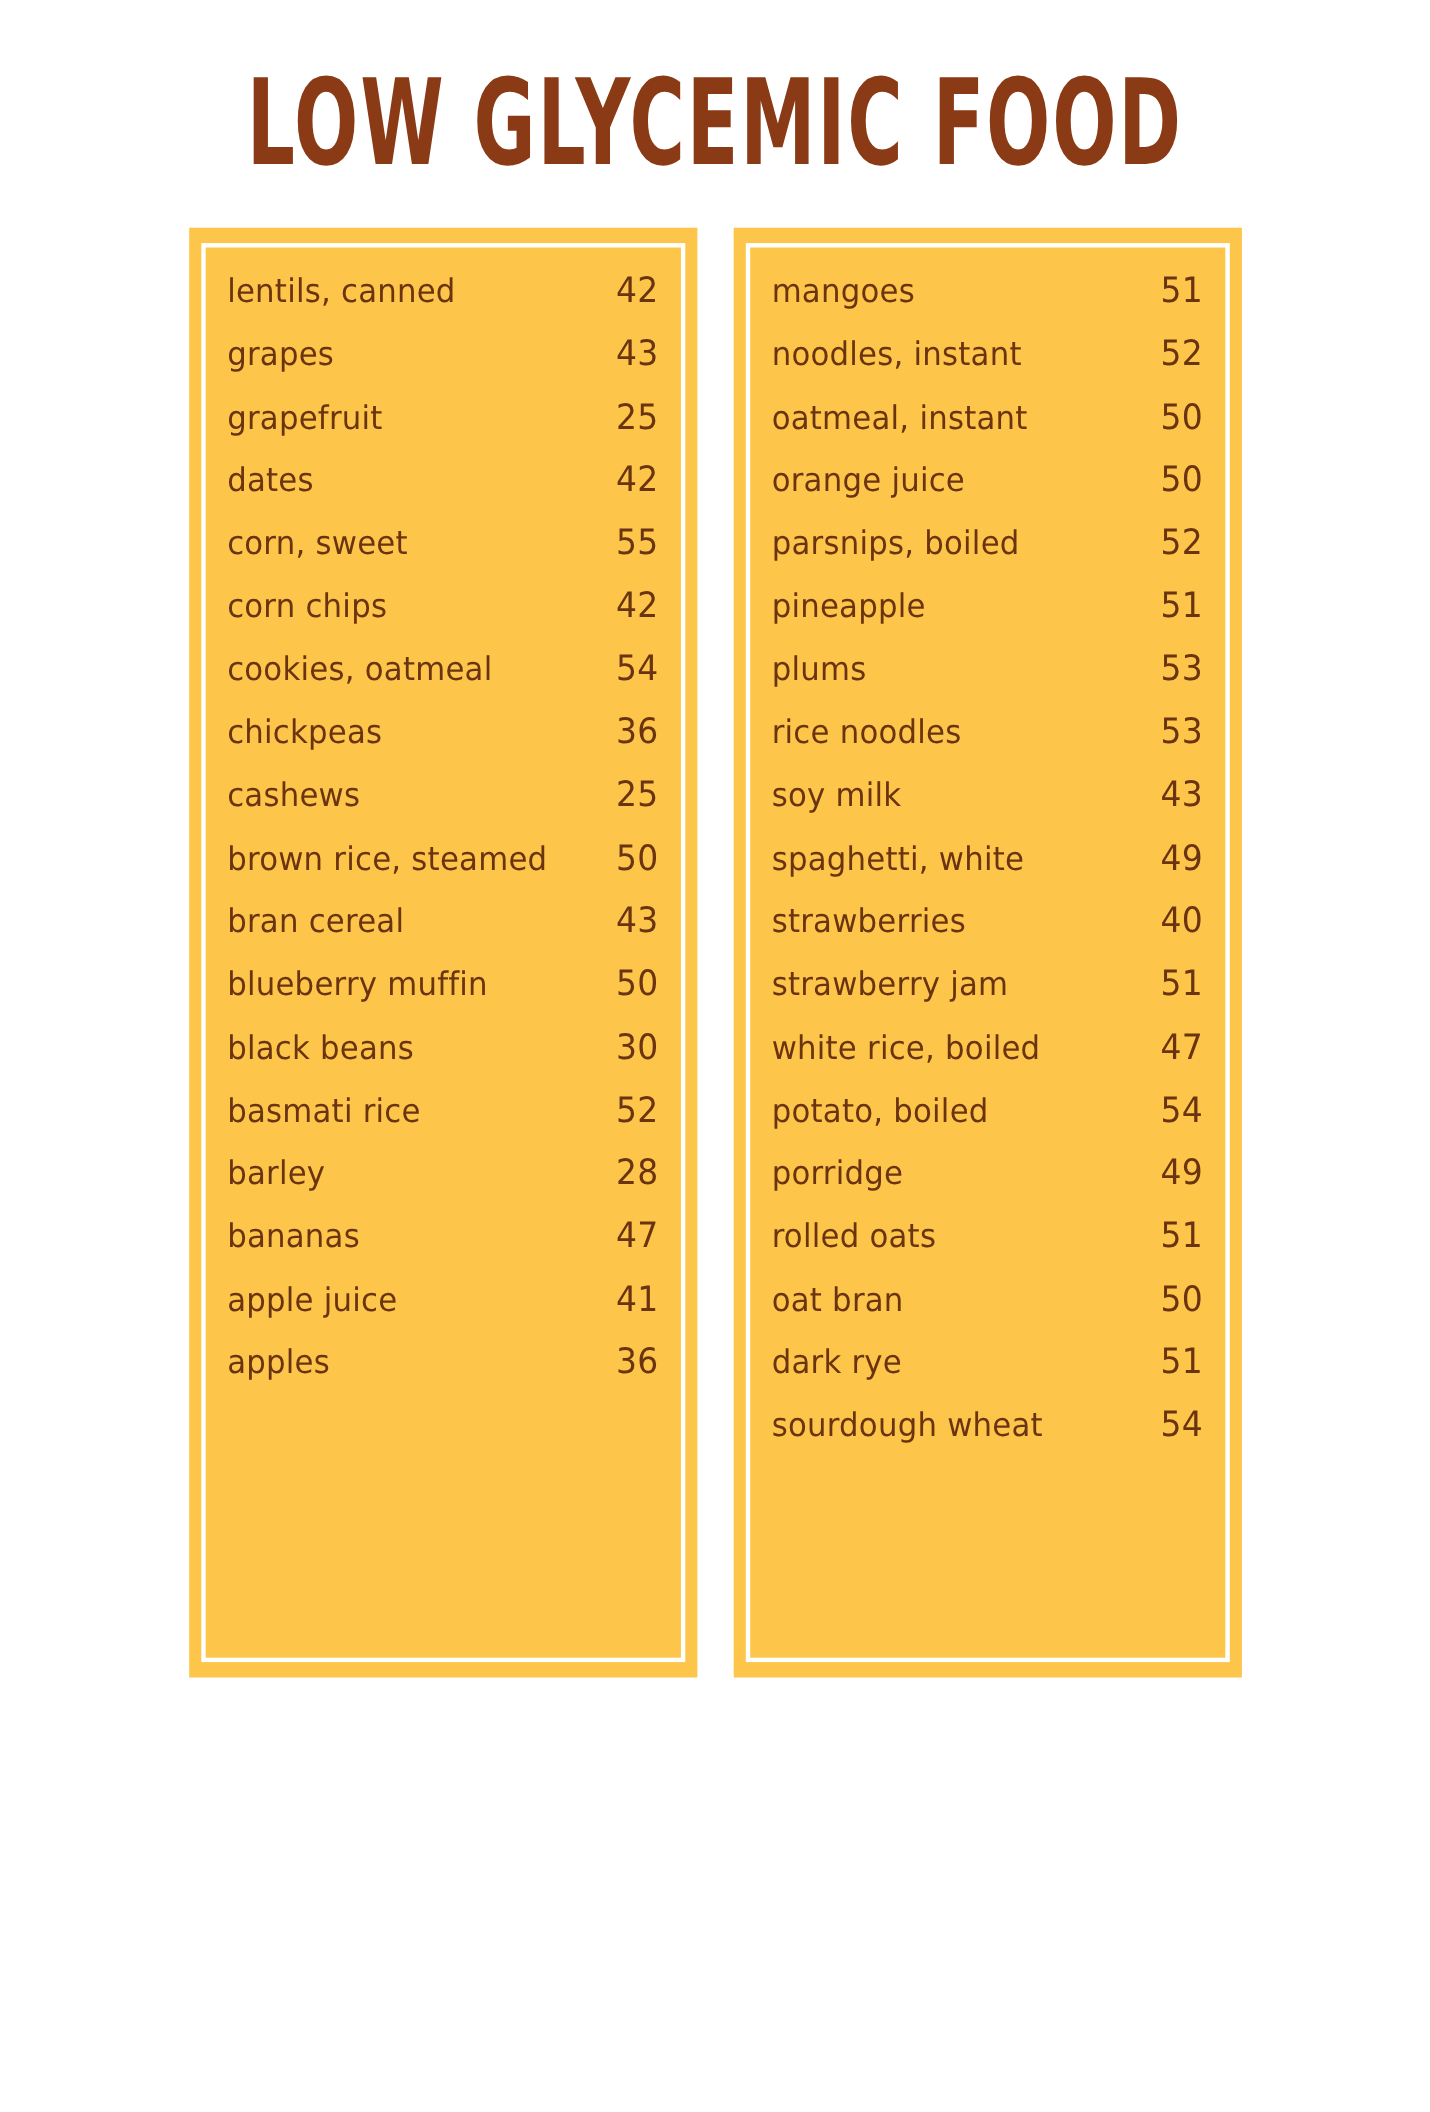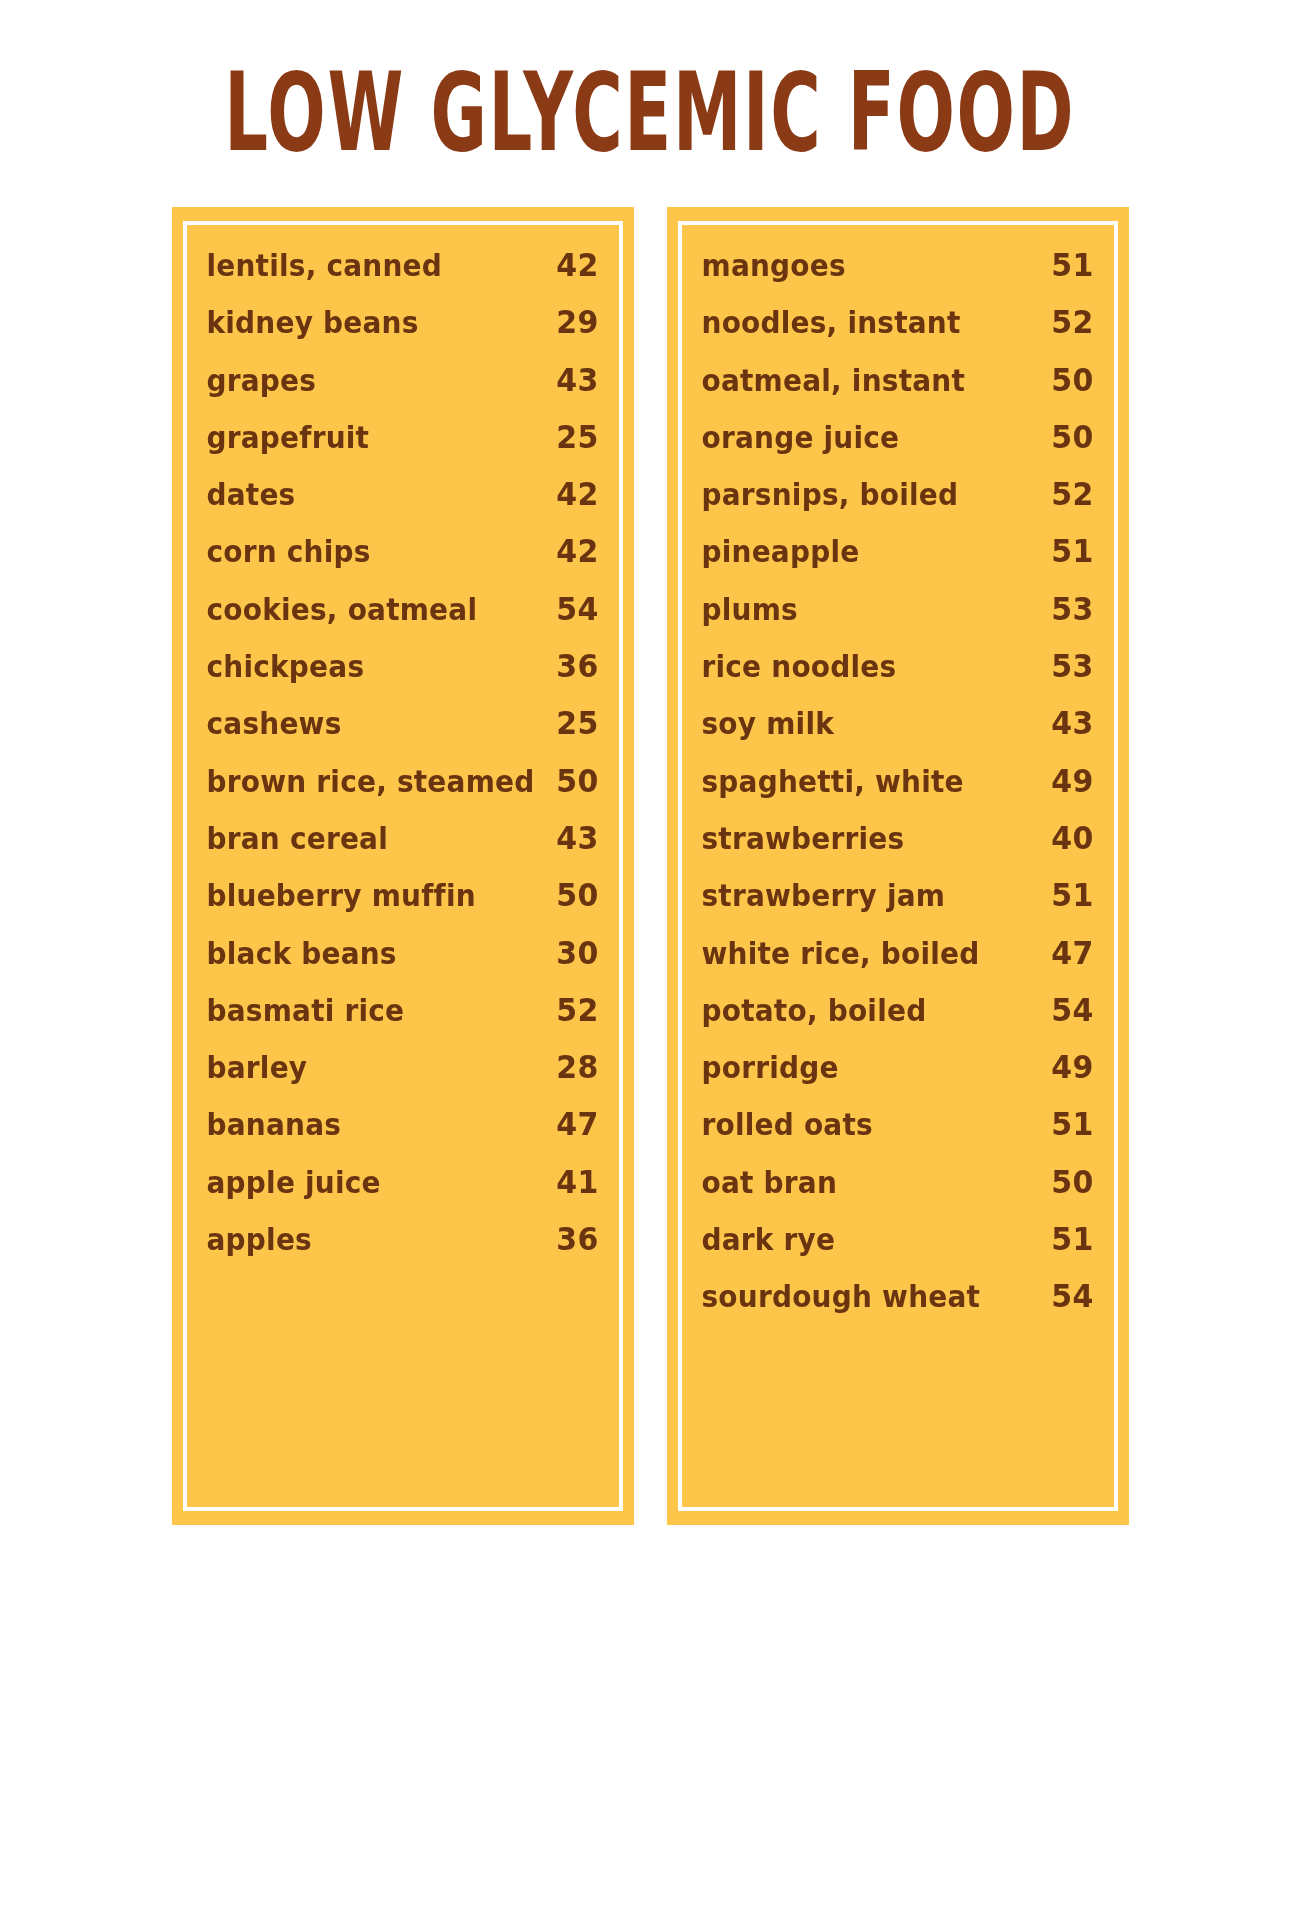--- a/index.html
+++ b/index.html
@@ -62,21 +62,20 @@
     position: relative;
   }
   .panel-inner {
     border-left: 4px solid #FFFFFF;
     border-right: 4px solid #FFFFFF;
     border-top: 4px solid #FFFFFF;
     border-bottom: 4px solid #FFFFFF;
     padding: 16px 20px 16px 20px;
     box-sizing: border-box;
     min-height: 1290px;
-    font-weight: bold;
   }
 
   .row {
     display: flex;
     align-items: baseline;
     justify-content: space-between;
     height: 57.3px;
     padding-top: 6px;
     box-sizing: border-box;
   }
@@ -111,36 +110,36 @@
 
   <div class="columns">
 
     <div class="panel">
       <div class="panel-inner" id="left-list">
           <div class="row">
             <span class="food-name">lentils, canned</span>
             <span class="food-value">42</span>
           </div>
           <div class="row">
-            <span class="food-name">kidney beans</span>
-            <span class="food-value">29</span>
-          </div>
-          <div class="row">
             <span class="food-name">grapes</span>
             <span class="food-value">43</span>
           </div>
           <div class="row">
             <span class="food-name">grapefruit</span>
             <span class="food-value">25</span>
           </div>
           <div class="row">
             <span class="food-name">dates</span>
             <span class="food-value">42</span>
           </div>
           <div class="row">
+            <span class="food-name">corn, sweet</span>
+            <span class="food-value">55</span>
+          </div>
+          <div class="row">
             <span class="food-name">corn chips</span>
             <span class="food-value">42</span>
           </div>
           <div class="row">
             <span class="food-name">cookies, oatmeal</span>
             <span class="food-value">54</span>
           </div>
           <div class="row">
             <span class="food-name">chickpeas</span>
             <span class="food-value">36</span>

